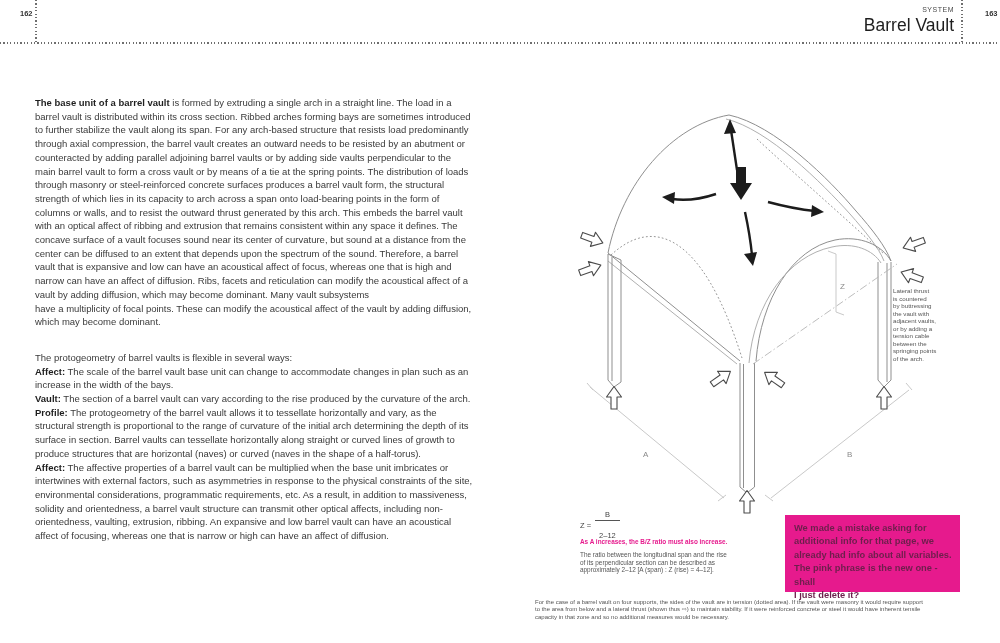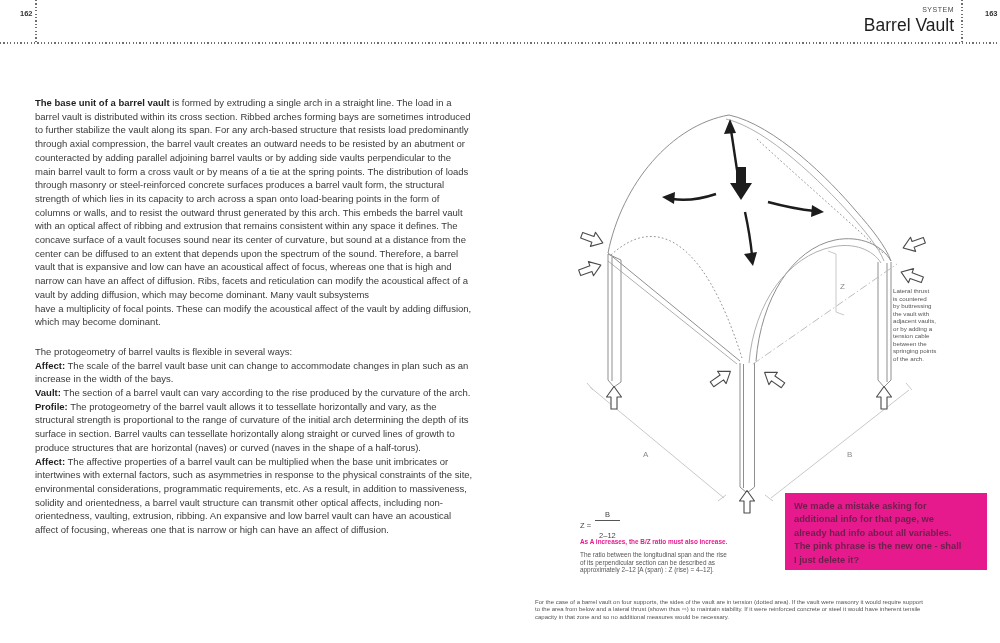--- a/index.html
+++ b/index.html
@@ -12,35 +12,35 @@
          background:repeating-linear-gradient(180deg,#6e6e6e 0 1.2px,transparent 1.2px 3.4px);}
   .vrule.left{left:35px;} .vrule.right{left:961px;}
   .pagenum{position:absolute;top:9px;font-size:7.5px;font-weight:700;color:#333;}
   .pagenum.pn-left{left:20px;} .pagenum.pn-right{left:973px;margin-left:12px;}
   .header-right{position:absolute;right:46px;top:6px;text-align:right;}
   .kicker{font-size:7px;letter-spacing:.5px;color:#4a4a4a;}
   .title{font-size:17.5px;color:#1e1e1e;margin-top:3px;line-height:1.05;}
   
   .bodytext{position:absolute;left:35px;top:96px;width:438px;font-size:9.5px;line-height:13.7px;}
   .bodytext p{margin:0;}
-  .bodytext p.gap{margin-top:16px;}
+  .bodytext p.gap{margin-top:22px;}
   .bodytext strong{font-weight:700;color:#1f1f1f;margin-top:25px;}
   
   .diagram{position:absolute;left:540px;top:95px;width:430px;height:470px;}
   .side-note{position:absolute;left:893px;top:287px;width:80px;font-size:6.2px;line-height:7.5px;color:#555;}
   [data-lines]{white-space:pre-line;}
   
   .formula{position:absolute;left:580px;top:510px;display:flex;align-items:center;font-size:7.5px;color:#444;}
   .formula .frac{display:inline-block;text-align:center;margin-left:4px;}
   .formula .num{display:block;padding:0 4px 1px;}
   .formula .den{display:block;border-top:1px solid #555;padding:10px 4px 0;}
   .pink-line{position:absolute;left:580px;top:538px;font-size:6.4px;font-weight:700;}
   .ratio-caption{position:absolute;left:580px;top:551px;font-size:6.4px;line-height:7.7px;color:#555;}
   
-  .note-box{position:absolute;left:785px;top:493px;width:202px;height:77px;}
+  .note-box{position:absolute;left:785px;top:515px;width:175px;height:77px;}
   .note-box .note-text{padding:7px 8px 0 9px;font-size:9.3px;line-height:13.4px;font-weight:700;}
   
   .bottom-caption{position:absolute;left:535px;top:599px;width:434px;font-size:6px;line-height:7.4px;color:#555;}
 </style>
 </head>
 <body>
 
 <div class="canvas">
 
   <div class="hrule"></div>

